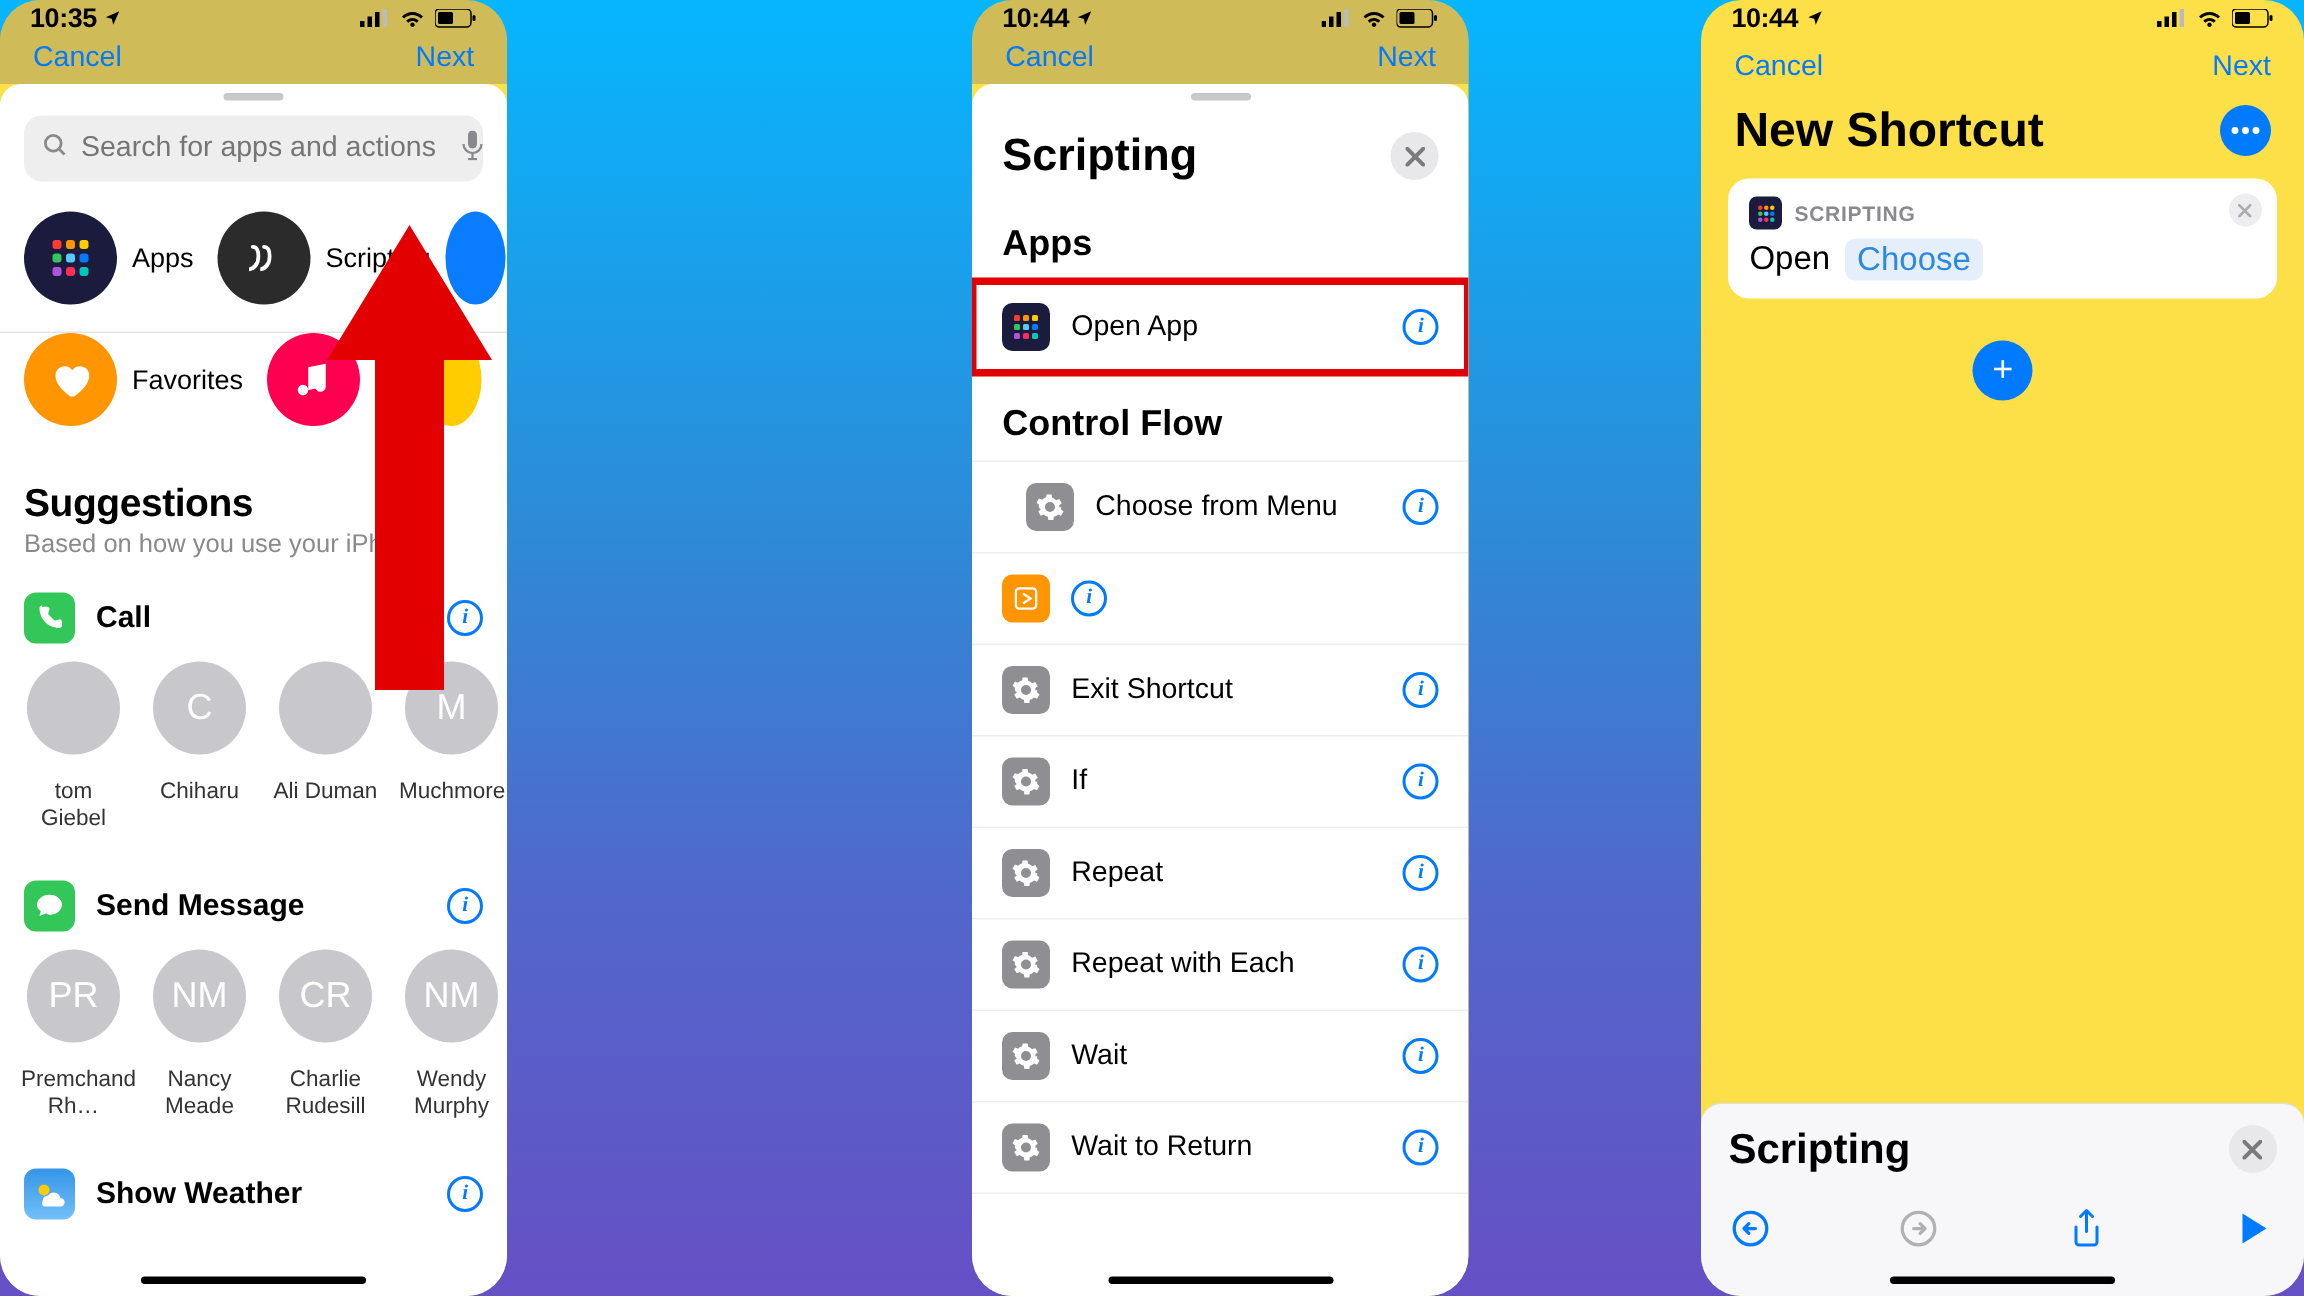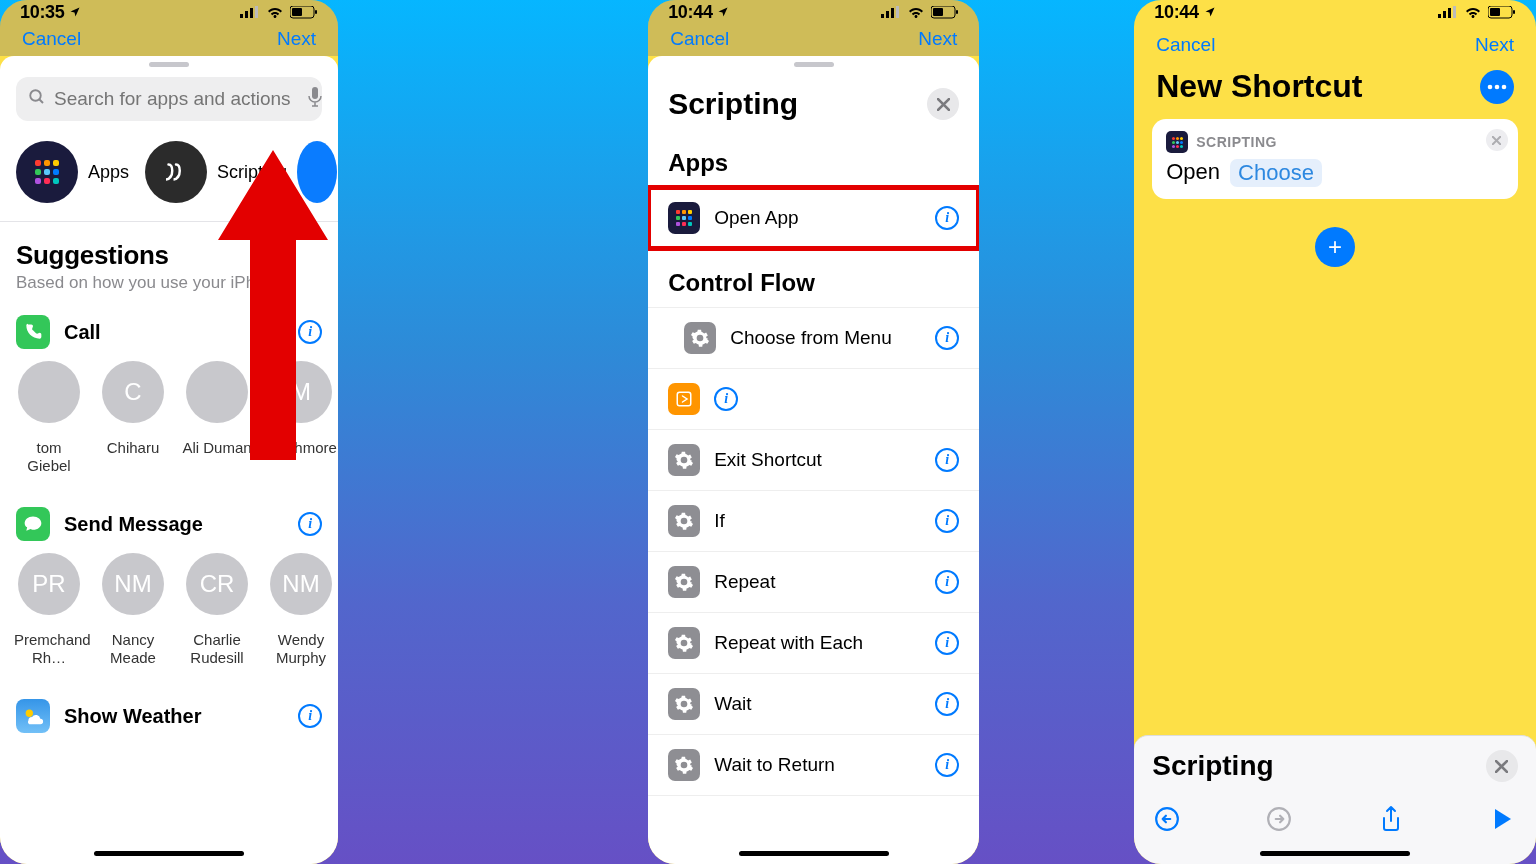--- a/index.html
+++ b/index.html
@@ -141,20 +141,41 @@
             <svg width="30" height="30" viewBox="0 0 24 24" fill="none" stroke="#fff" stroke-width="2">
               <path d="M6 6c2 0 3 2 3 5 0 4-2 7-5 7 1 0 3-1 4-3m4-9c2 0 3 2 3 5 0 4-2 7-5 7 1 0 3-1 4-3" stroke-linecap="round"></path>
             </svg>
           </div>
         <span class="cat-lbl">Scripting</span>
       </div>
       <div class="cat" style="margin-left:-6px">
         <div class="circle" style="background:#0a7cff;color:#fff;width:40px;overflow:hidden"></div>
       </div>
     </div>
+    <div class="cats" style="border-bottom:none;padding-top:0">
+      <div class="cat">
+        <div class="circle" style="background:#ff9500">
+            <svg width="30" height="30" viewBox="0 0 24 24" fill="#fff">
+              <path d="M12 21s-8-5-8-11a5 5 0 019-3 5 5 0 019 3c0 6-8 11-8 11z"></path>
+            </svg>
+          </div>
+        <span class="cat-lbl">Favorites</span>
+      </div>
+      <div class="cat">
+        <div class="circle" style="background:#ff0050">
+            <svg width="28" height="28" viewBox="0 0 24 24" fill="#fff">
+              <path d="M9 18a3 3 0 11-6 0 3 3 0 016 0zm10-2a3 3 0 11-6 0 3 3 0 016 0zM9 18V5l10-2v13"></path>
+            </svg>
+          </div>
+        <span class="cat-lbl">M</span>
+      </div>
+      <div class="cat">
+        <div class="circle" style="background:#ffcc00;width:40px;overflow:hidden"></div>
+      </div>
+    </div>
     <div class="sect-t">Suggestions</div>
     <div class="sect-sub">Based on how you use your iPho</div>
     <div class="row-t">
       <div class="ic" style="background:#33c759">
           <svg width="20" height="20" viewBox="0 0 24 24" fill="#fff">
             <path d="M6 2c-1 0-2 1-2 2 0 9 7 16 16 16 1 0 2-1 2-2v-3c0-1-1-2-2-2l-3 1c-1 0-1 0-2-1l-3-3c-1-1-1-1-1-2l1-3c0-1-1-2-2-2H6z"></path>
           </svg>
         </div>
       <span class="lbl">Call</span>
       <span class="info">i</span>

